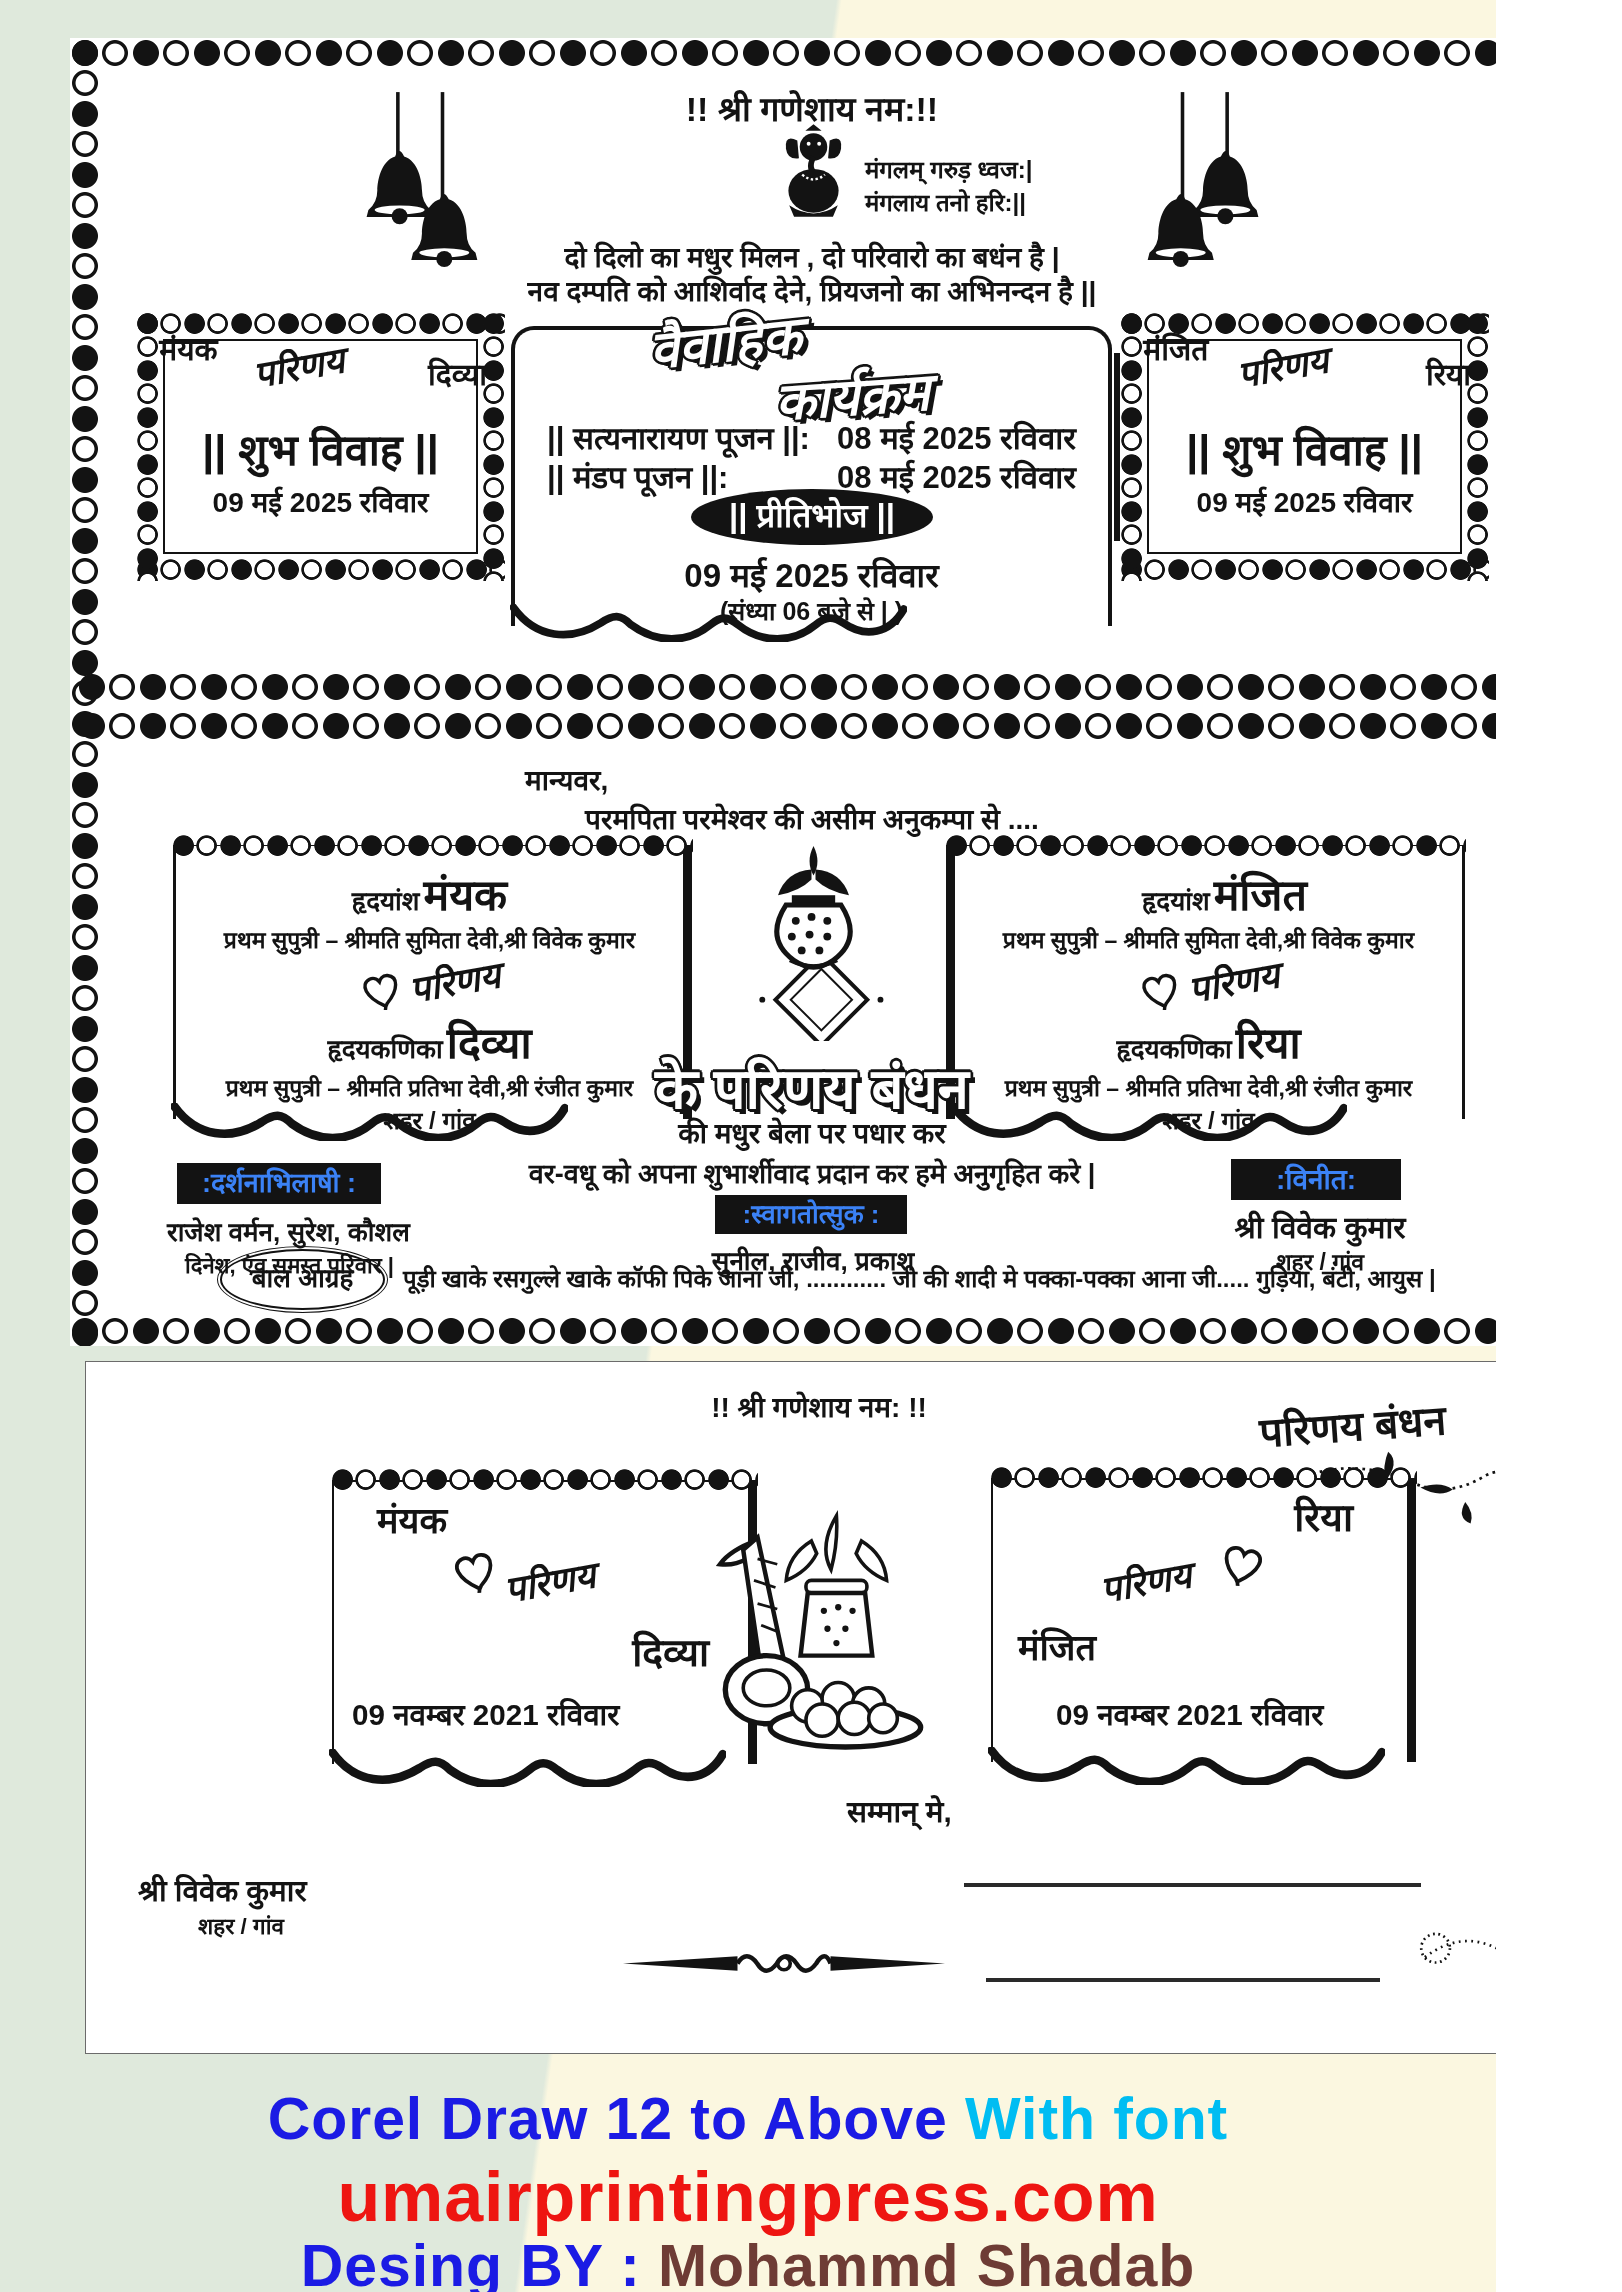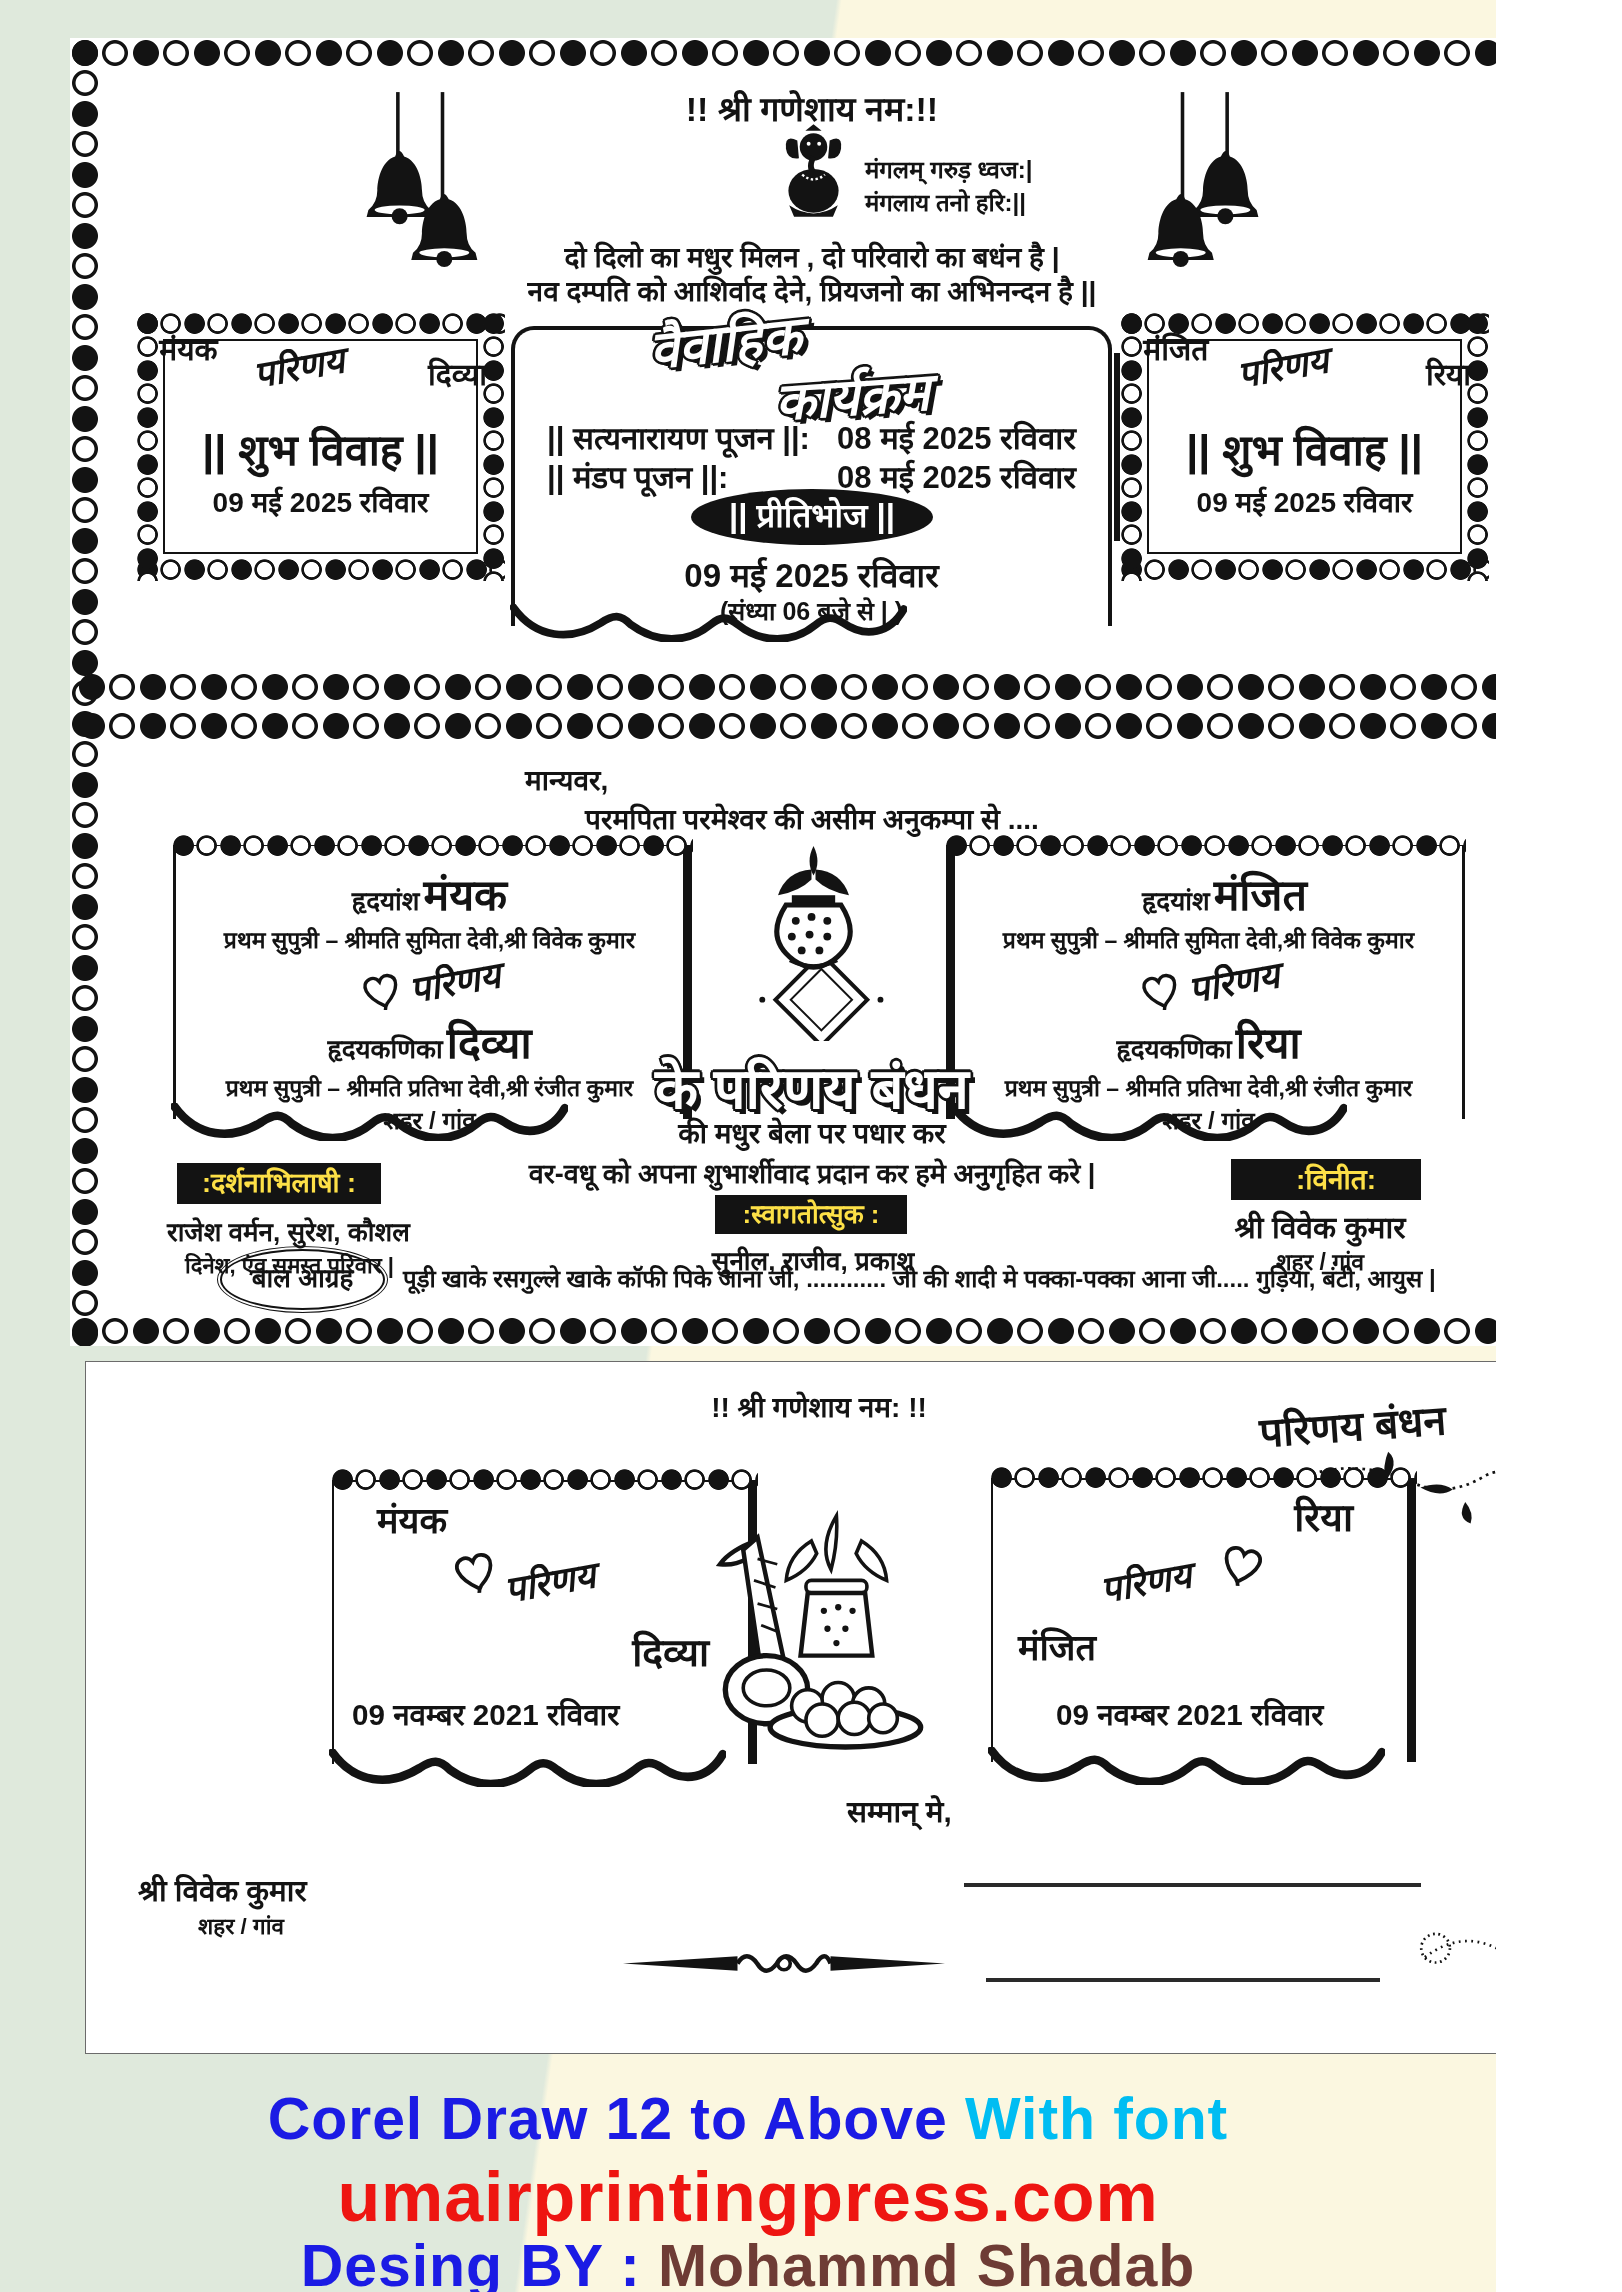--- a/index.html
+++ b/index.html
@@ -67,21 +67,21 @@
   .divider-note{left:0;right:0;font-size:28px;font-weight:700;}
 
   .family-panel{width:507px;height:273px;background:#fff;border-top:1.8px solid #131313;}
   .fp-left{border-left:3.6px solid #131313;border-right:9.9px solid #131313;}
   .fp-right{border-left:9.9px solid #131313;border-right:3.6px solid #131313;}
   .fp-lbl{font-size:26px;font-weight:700;}
   .fp-name{font-size:43px;font-weight:700;}
   .fp-par{font-size:23px;font-weight:700;}
   .fp-city{font-size:24px;font-weight:700;}
 
-  .blk-lbl{background:#131313;color:#fde047;font-weight:700;text-align:center;}
+  .blk-lbl{background:#131313;color:#3b82f6;font-weight:700;text-align:center;}
 
   .baal-oval{left:150px;top:1211px;width:161px;height:57px;border:2.7px solid #131313;border-radius:50%;
       outline:1.8px solid #131313;outline-offset:2.7px;text-align:center;line-height:54px;font-size:26px;font-weight:700;}
   .baal-line{left:333px;top:1223px;font-size:24px;font-weight:700;}
 
   
   .card2{left:85px;top:1361px;width:1466px;height:691px;background:#fff;border:1.8px solid #6b6b6b;}
   .env-header{left:0;right:0;top:25px;font-size:28px;font-weight:700;text-align:center;}
   .brand{left:1173px;top:30px;width:322px;font-size:41px;font-weight:700;transform:rotate(-4deg);}
   .env-panel{width:414px;height:282px;background:#fff;border:2.7px solid #131313;border-right-width:9.9px;border-bottom:none;}
@@ -288,21 +288,21 @@
     <div class="abs ctr nw b" style="left:287px;right:287px;top:1075px;font-size:28px;">की मधुर बेला पर पधार कर</div>
     <div class="abs ctr nw b" style="left:197px;right:197px;top:1116px;font-size:27px;">वर-वधू को अपना शुभार्शीवाद प्रदान कर हमे अनुगृहित करे |</div>
 
     <div class="abs blk-lbl nw" style="left:107px;top:1125px;width:204px;height:41px;line-height:41px;font-size:27px;">:दर्शनाभिलाषी :</div>
     <div class="abs nw b" style="left:97px;top:1175px;font-size:26px;">राजेश वर्मन, सुरेश, कौशल</div>
     <div class="abs nw b" style="left:115px;top:1211px;font-size:22px;">दिनेश, एंव समस्त परिवार |</div>
 
     <div class="abs blk-lbl nw" style="left:645px;top:1157px;width:192px;height:39px;line-height:39px;font-size:26px;">:स्वागतोत्सुक :</div>
     <div class="abs ctr nw b" style="left:555px;width:376px;top:1204px;font-size:26px;">सुनील, राजीव, प्रकाश</div>
 
-    <div class="abs blk-lbl nw" style="left:1161px;top:1121px;width:170px;height:41px;line-height:41px;font-size:28px;padding-left:20px;">:विनीत:</div>
+    <div class="abs blk-lbl nw" style="left:1161px;top:1121px;width:170px;height:41px;line-height:41px;font-size:28px;">:विनीत:</div>
     <div class="abs ctr nw b" style="left:1102px;width:296px;top:1168px;font-size:30px;">श्री विवेक कुमार</div>
     <div class="abs ctr nw b" style="left:1102px;width:296px;top:1207px;font-size:23px;">शहर / गांव</div>
 
     <div class="abs baal-oval nw">बाल आग्रह</div>
     <div class="abs baal-line nw">पूड़ी खाके रसगुल्ले खाके कॉफी पिके जाना जी, ............ जी की शादी मे पक्का-पक्का आना जी..... गुड़िया, बंटी, आयुस |</div>
   </div>
 
   <div class="abs card2">
     <div class="abs env-header nw">!! श्री गणेशाय नम: !!</div>
     <div class="abs brand nw">परिणय बंधन</div>

